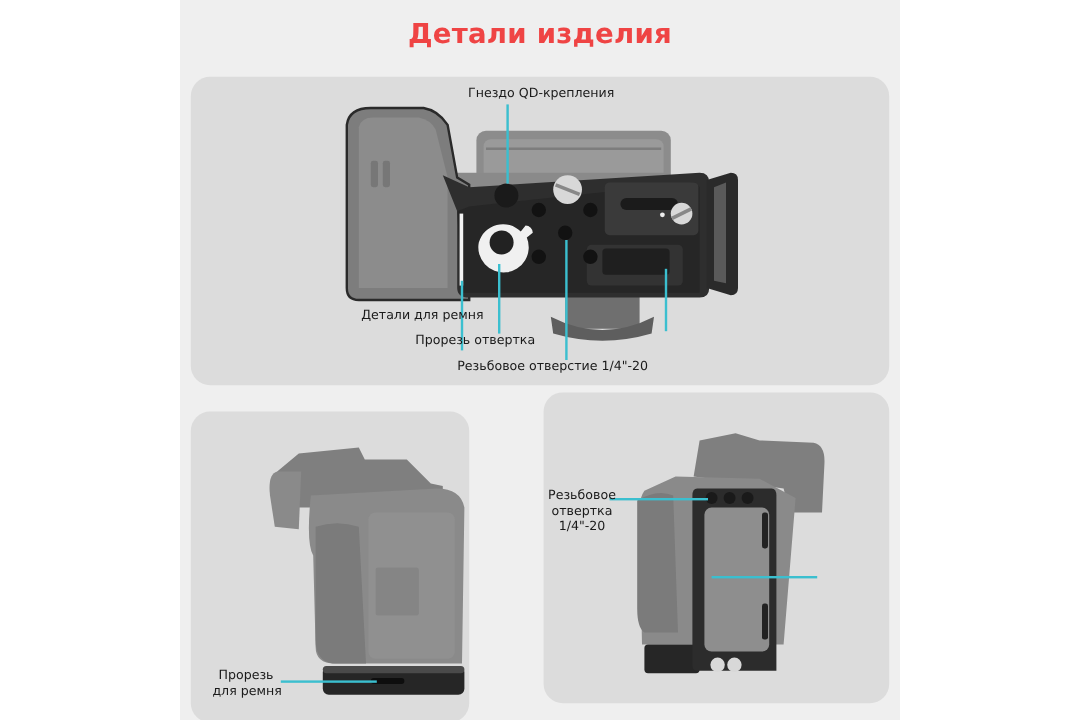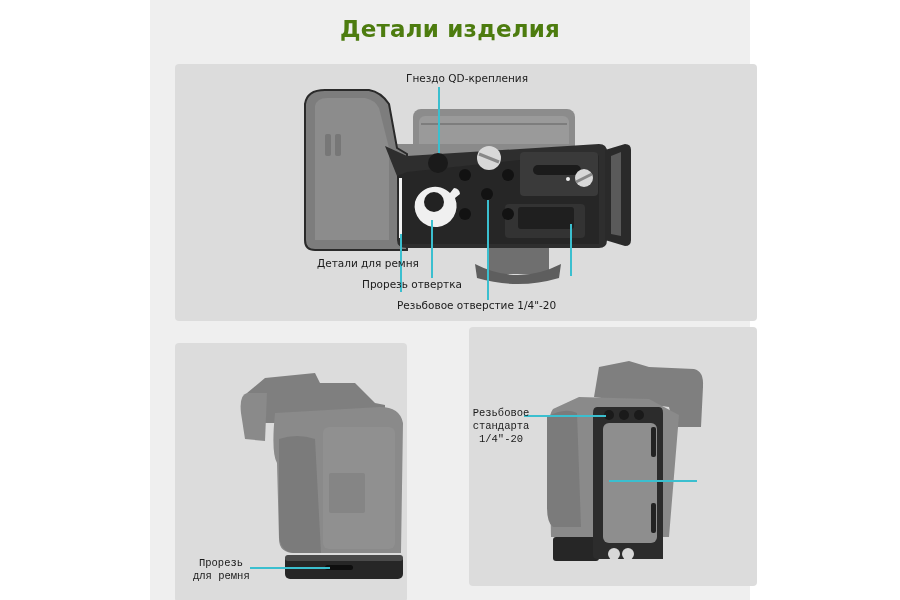--- a/index.html
+++ b/index.html
@@ -8,35 +8,35 @@
     background: #ffffff;
     font-family: "DejaVu Sans", sans-serif;
     position: relative;
   }
   .sheet {
     position: absolute; left: 150px; top: 0; width: 600px; height: 600px;
     background: #efefef;
   }
   .title {
     position: absolute; left: 150px; top: 16px; width: 600px;
-    text-align: center; font-weight: bold; font-size: 23px; color: #4d7c0f;
+    text-align: center; font-weight: bold; font-size: 23px; color: #ef4444;
     letter-spacing: 0.2px;
     font-family: "DejaVu Sans", sans-serif;
   }
   .panel {
-    position: absolute; background: #dcdcdc; border-radius: 4px; overflow: hidden; margin-left: 16px;
+    position: absolute; background: #dcdcdc; border-radius: 16px; overflow: hidden;
   }
   .panel-top { left: 159px; top: 64px; width: 582px; height: 257px; }
   .panel-left { left: 159px; top: 343px; width: 232px; height: 259px; }
   .panel-right { left: 453px; top: 327px; width: 288px; height: 259px; }
   .label {
     position: absolute; font-size: 10.5px; color: #1a1a1a; white-space: nowrap;
     font-family: "DejaVu Sans", sans-serif; line-height: 13px;
   }
-  .label.center { text-align: center; font-family: Liberation Mono, monospace; }
+  .label.center { text-align: center; }
   .vline { position: absolute; width: 1.5px; background: #3bbfcf; }
   .hline { position: absolute; height: 1.5px; background: #3bbfcf; }
   svg { position: absolute; left: 0; top: 0; }
 </style>
 </head>
 <body>
 
 <div class="sheet"></div>
 <div class="title">Детали изделия</div>
 
@@ -146,17 +146,17 @@
     <circle cx="140" cy="88" r="5" fill="#1a1a1a"></circle>
     <circle cx="155" cy="88" r="5" fill="#1a1a1a"></circle>
     <circle cx="170" cy="88" r="5" fill="#1a1a1a"></circle>
 
     <circle cx="145" cy="227" r="6" fill="#d8d8d8"></circle>
     <circle cx="159" cy="227" r="6" fill="#d8d8d8"></circle>
   </svg>
   <div class="hline" style="left:55px;top:88px;width:82px;"></div>
   <div class="label center" style="left:2px;top:80px;width:60px;">
     <div>Резьбовое</div>
-    <div>стандарта</div>
+    <div>отвертка</div>
     <div>1/4"-20</div>
   </div>
   <div class="hline" style="left:140px;top:153px;width:88px;"></div>
 </div>
 
 </body></html>

